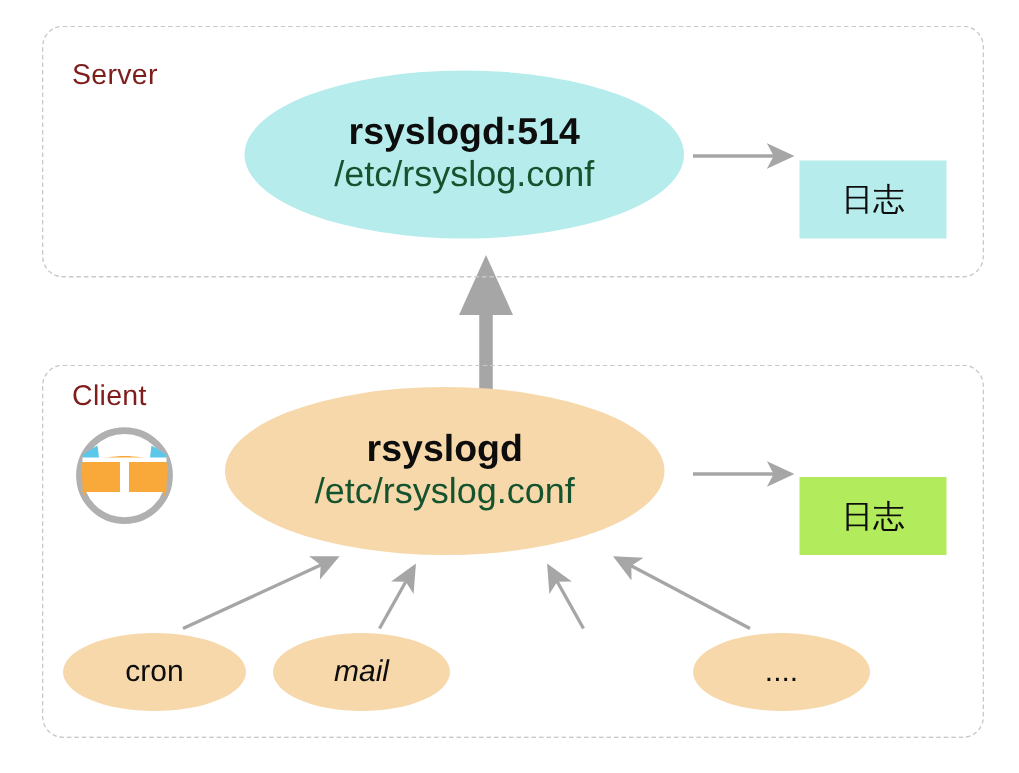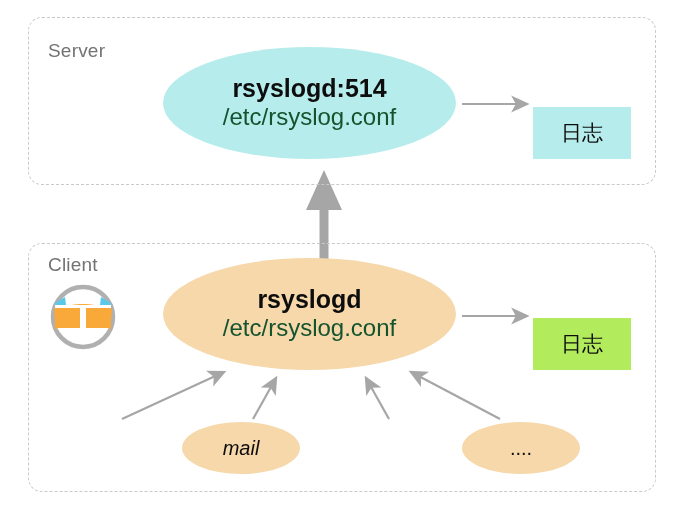--- a/index.html
+++ b/index.html
@@ -13,21 +13,21 @@
     position:absolute;
     border:1.5px dashed #c9c9c9;
     border-radius:14px;
     box-sizing:border-box;
     background:transparent;
   }
   #server-zone{left:28px;top:17px;width:628px;height:168px;}
   #client-zone{left:28px;top:243px;width:628px;height:249px;}
   .zone-label{
     position:absolute;
-    color:#737373;
+    color:#7f1d1d;
     font-size:19px;
     letter-spacing:.2px;
     white-space:nowrap;
     text-align:right;
   }
   #server-label{left:48px;top:40px;}
   #client-label{left:48px;top:254px;}
 
   .ellipse{
     position:absolute;
@@ -50,21 +50,21 @@
     font-size:24px;
     line-height:1.15;
     margin-top:2px;
     white-space:nowrap;
   }
   #server-ellipse{
     left:163px;top:47px;width:293px;height:112px;
     background:#b7ecec;
   }
   #client-ellipse{
-    left:163px;top:258px;width:293px;height:112px;
+    left:150px;top:258px;width:293px;height:112px;
     background:#f6d8ab;
     text-align:right;
   }
   .src-ellipse{
     background:#f6d8ab;
     height:52px;
     top:422px;
     font-size:20px;
     color:#0d0d0d;
   }
@@ -147,20 +147,23 @@
 
   <div class="ellipse" id="client-ellipse">
     <div class="ell-title">rsyslogd</div>
     <div class="ell-sub">/etc/rsyslog.conf</div>
   </div>
 
   <div class="logbox" id="client-log">
     <span>日志</span>
   </div>
 
+  <div class="ellipse src-ellipse" id="src-cron">
+    <span class="src-label">cron</span>
+  </div>
   <div class="ellipse src-ellipse" id="src-mail">
     <span class="src-label">mail</span>
   </div>
   <div class="ellipse src-ellipse" id="src-dots">
     <span class="src-label">....</span>
   </div>
 
 </div>
 
 </body></html>

